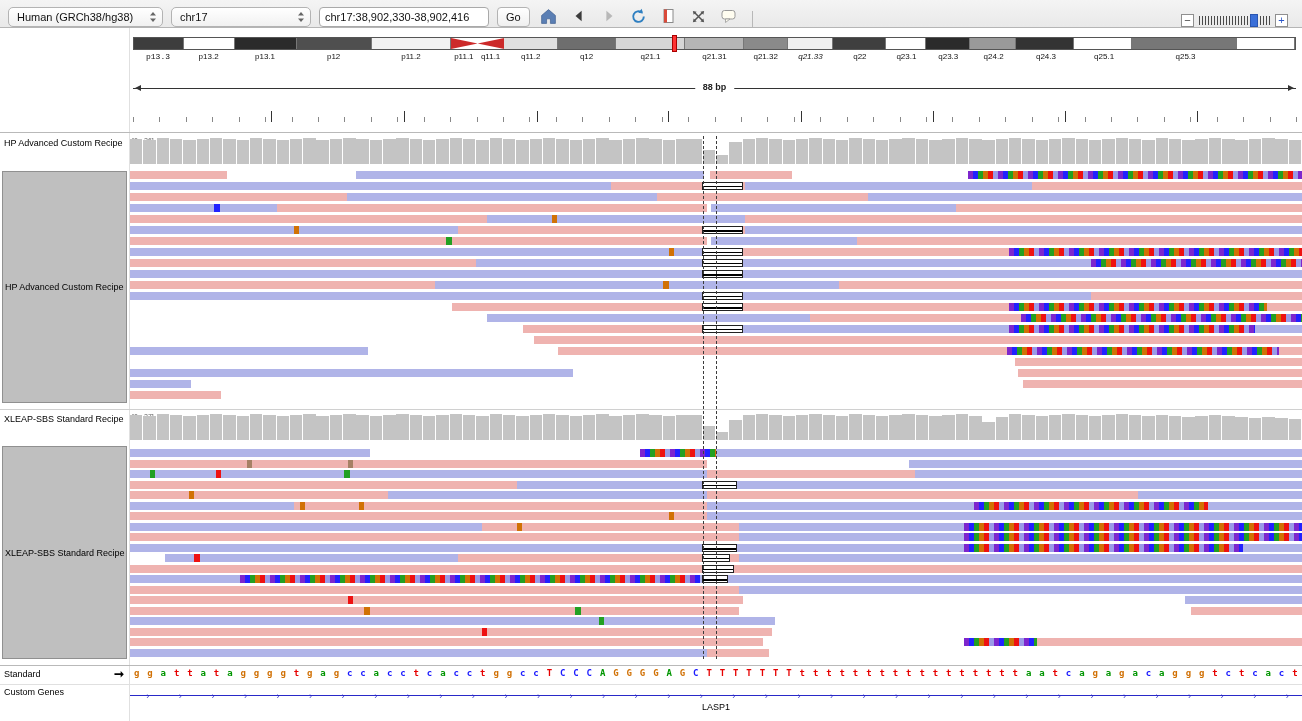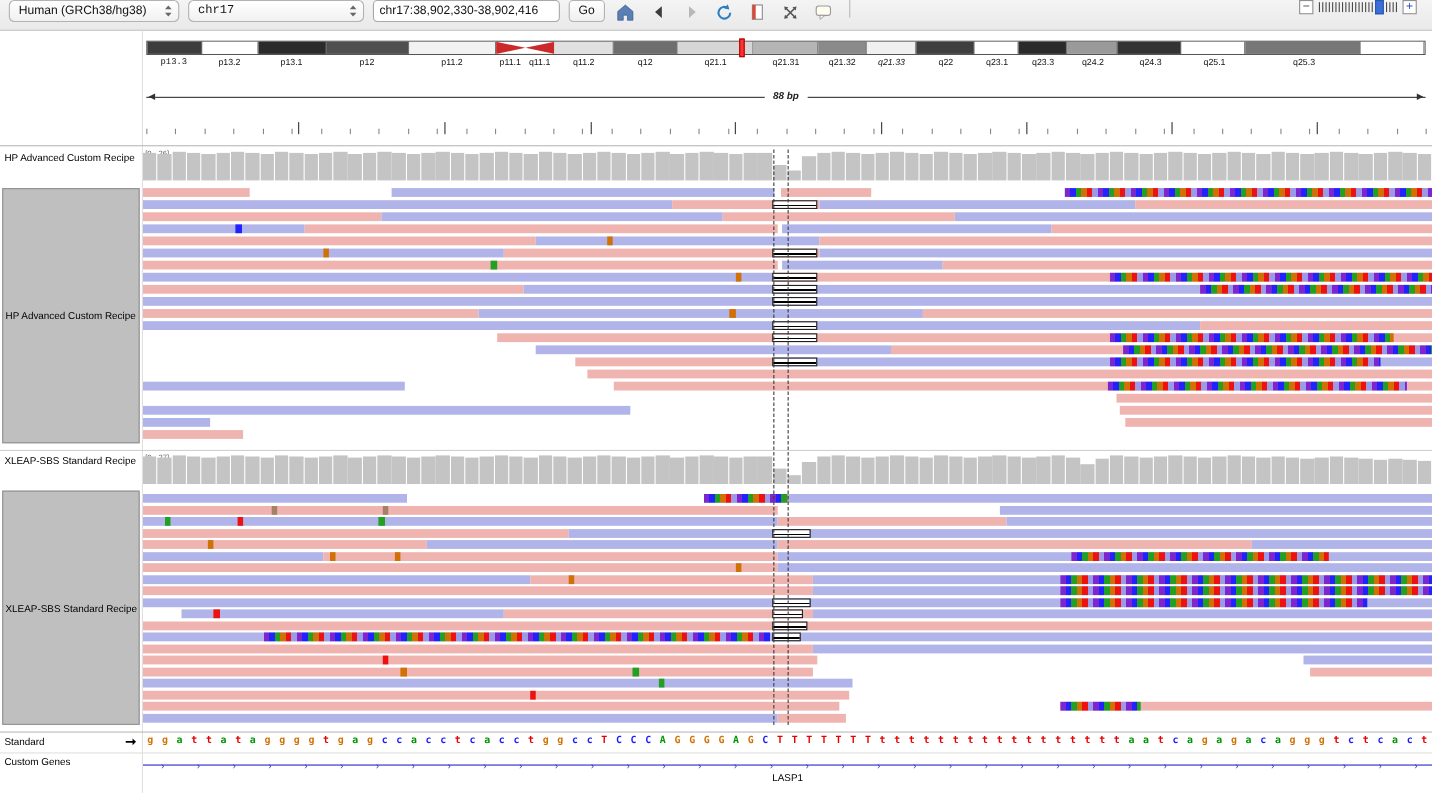--- a/index.html
+++ b/index.html
@@ -1,22 +1,22 @@
 <!DOCTYPE html>
 <html><head>
 <meta charset="utf-8">
 <style>
   html,body{margin:0;padding:0;background:#fff;font-family:"Liberation Sans",sans-serif;}
   #app{position:relative;width:1302px;height:721px;background:#fff;overflow:hidden;}
   
   #toolbar{position:absolute;left:0;top:0;width:1302px;height:28px;background:linear-gradient(#f4f4f4,#e9e9e9);
-    border-bottom:1px solid #b5b5b5;display:flex;align-items:flex-start;padding:0 8px;box-sizing:border-box;gap:8px;}
+    border-bottom:1px solid #b5b5b5;display:flex;align-items:flex-end;padding:0 8px;box-sizing:border-box;gap:8px;}
   .select{display:flex;align-items:center;justify-content:space-between;height:20px;background:linear-gradient(#fff,#f1f1f1);
     border:1px solid #b3b3b3;border-radius:5px;font-size:11px;padding:0 5px 0 8px;box-sizing:border-box;color:#111;}
-  #genome-select{width:155px;} #chrom-select{width:160px;font-family:Liberation Mono, monospace;}
+  #genome-select{width:155px;} #chrom-select{width:140px;}
   #locus-input{width:170px;height:20px;border:1px solid #a9a9a9;border-radius:4px;font-size:11px;
     font-family:"Liberation Sans",sans-serif;padding:0 5px;box-sizing:border-box;color:#111;}
   #go-btn{height:20px;border:1px solid #b3b3b3;border-radius:4px;background:linear-gradient(#fff,#efefef);
     font-size:11px;padding:0 8px;color:#111;}
   .icon-btn{width:22px;height:22px;display:flex;align-items:center;justify-content:center;background:transparent;border:none;padding:0;}
   .tb-sep{width:1px;height:16px;background:#b8b8b8;margin:0 4px;}
   #zoom{margin-left:auto;margin-right:6px;display:flex;align-items:center;gap:2px;}
   .zoombox{width:13px;height:13px;border:1px solid #8f8f8f;background:#fff;font-size:11px;line-height:11px;
     text-align:center;color:#444;box-sizing:border-box;}
   #zoom-ticks{display:flex;align-items:center;gap:2px;margin:0 3px;}
@@ -28,21 +28,21 @@
   #vdiv{position:absolute;left:129px;top:0;width:1px;height:693px;background:#e0e0e0;}
   
   #ideo-bar{position:absolute;left:133px;top:9px;width:1163px;height:13px;border:1px solid #555;box-sizing:border-box;background:#fff;}
   .band{position:absolute;top:0;height:100%;box-sizing:border-box;border-right:1px solid #777;}
   .cenL{background:#cc2a2a;clip-path:polygon(0 0,100% 50%,0 100%);border:none;}
   .cenR{background:#cc2a2a;clip-path:polygon(100% 0,0 50%,100% 100%);border:none;}
   #ideo-marker{position:absolute;top:-3px;height:17px;width:5px;background:#f33;border:1px solid #a00;box-sizing:border-box;z-index:3;}
   #ideo-labels{position:absolute;left:133px;top:24px;width:1163px;height:10px;}
   .bandlab{position:absolute;transform:translateX(-50%);font-size:8px;color:#111;white-space:nowrap;}
   
-  #span-line{position:absolute;left:133px;top:60px;width:1163px;height:1px;background:#333;font-style:italic;}
+  #span-line{position:absolute;left:133px;top:60px;width:1163px;height:1px;background:#333;}
   #span-line::before{content:"";position:absolute;left:-1px;top:-3px;border:3.5px solid transparent;border-right:6px solid #333;}
   #span-line::after{content:"";position:absolute;right:-1px;top:-3px;border:3.5px solid transparent;border-left:6px solid #333;}
   #span-label{position:absolute;left:50%;top:-6px;transform:translateX(-50%);background:#fff;padding:0 8px;font-size:9px;font-weight:bold;color:#222;}
   #ruler-labels{position:absolute;left:133px;top:70px;width:1163px;height:10px;}
   .rlab{position:absolute;transform:translateX(-50%);font-size:9px;color:#222;white-space:nowrap;}
   #ruler-ticks{position:absolute;left:133px;top:82px;width:1163px;height:12px;}
   .tick-minor{position:absolute;bottom:0;width:1px;height:5px;background:#888;}
   .tick-major{position:absolute;bottom:0;width:1px;height:11px;background:#333;}
   
   .covlabel{position:absolute;left:4px;font-size:9px;color:#000;}

